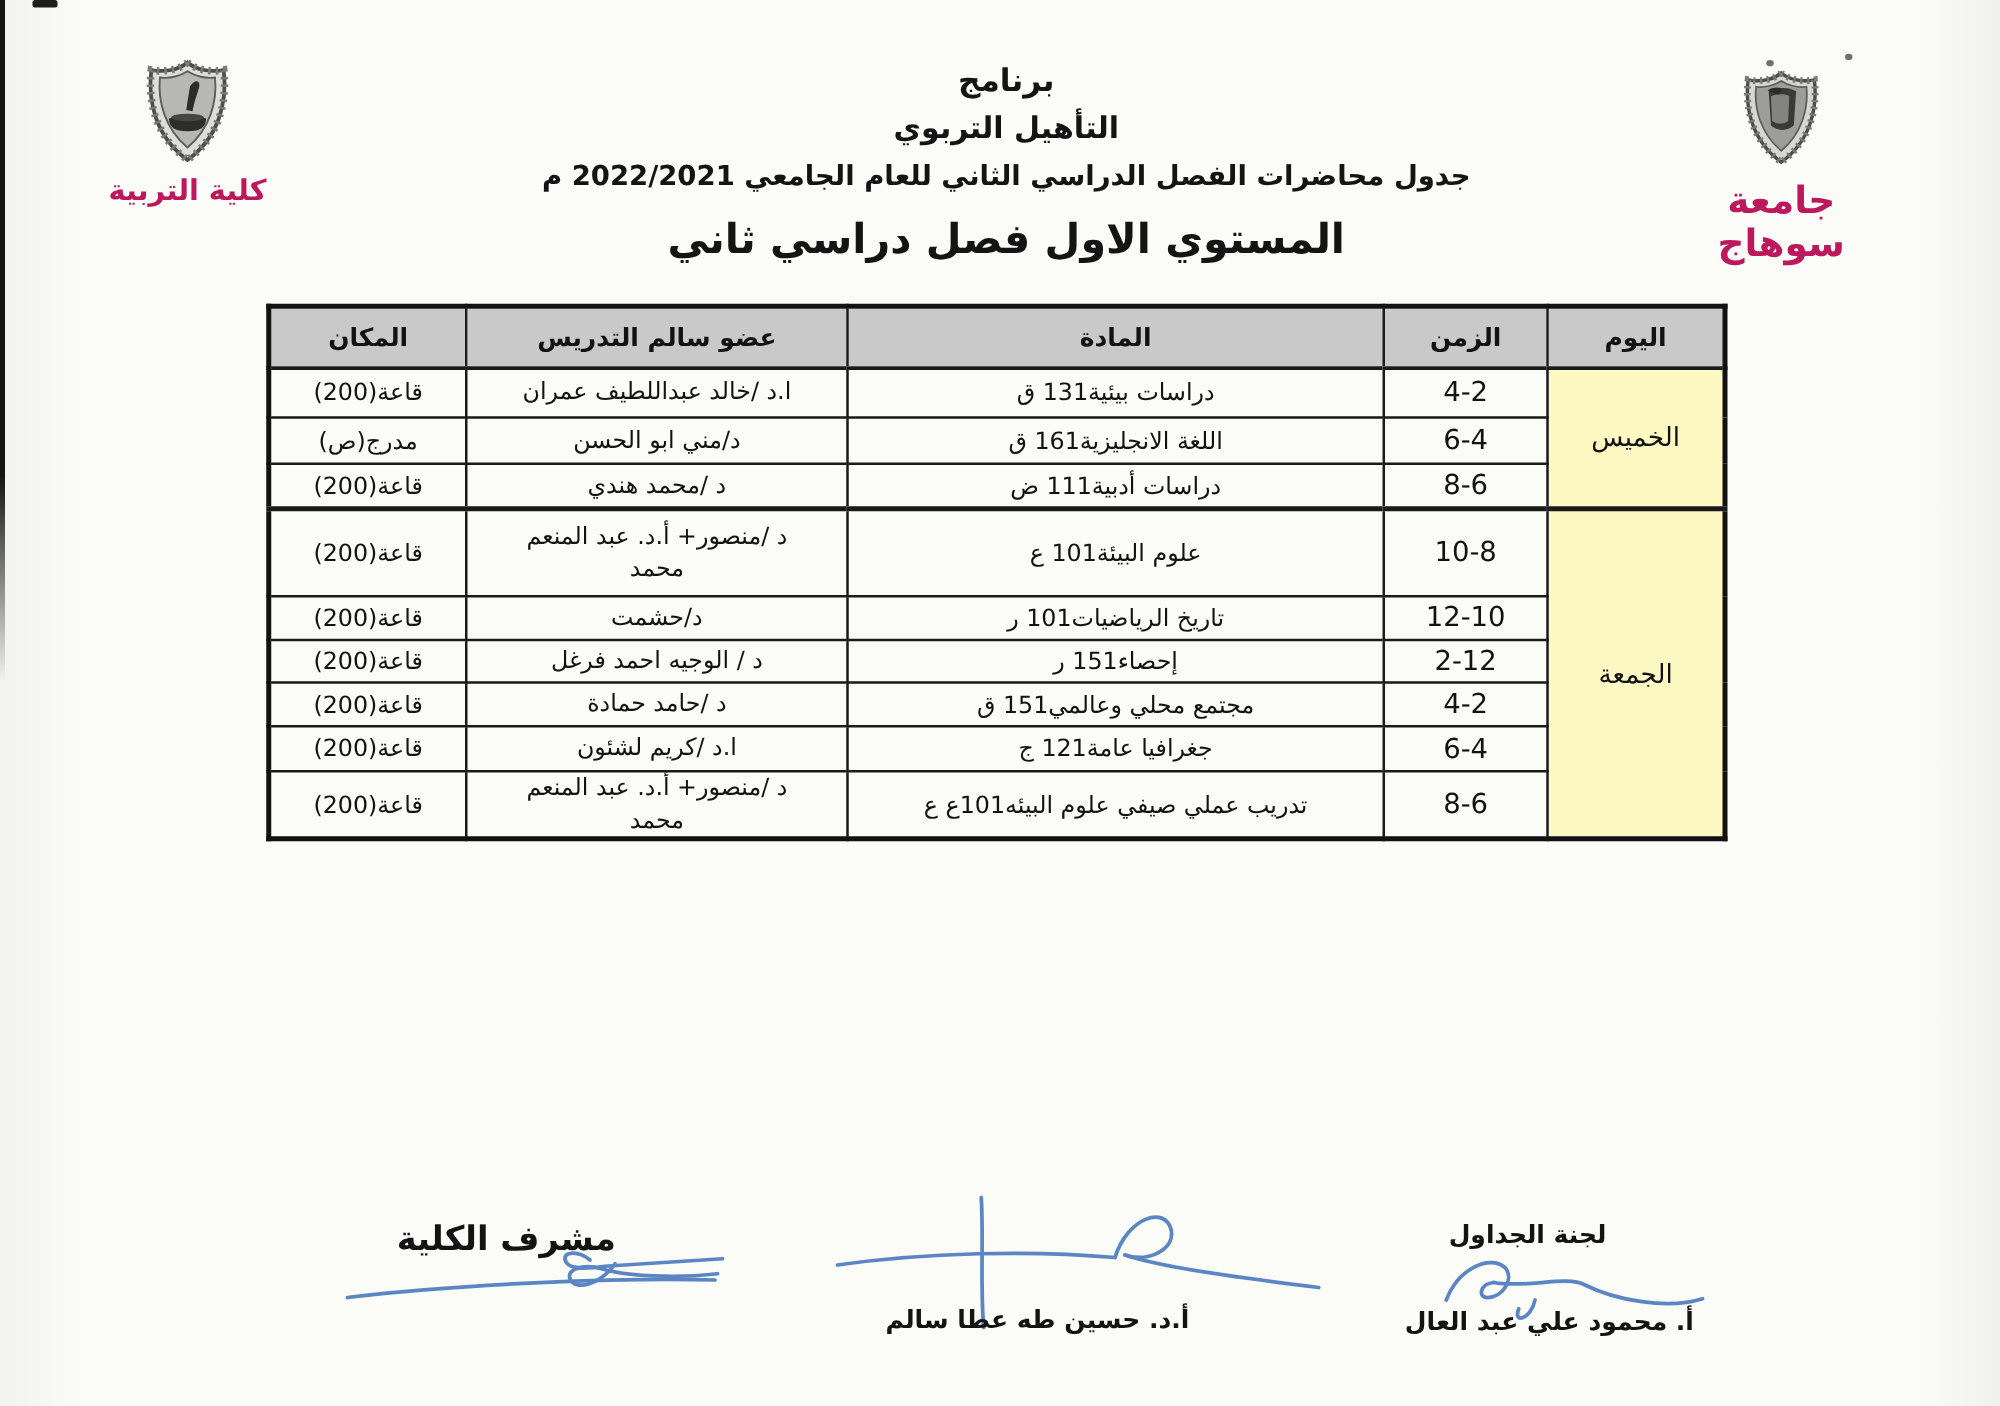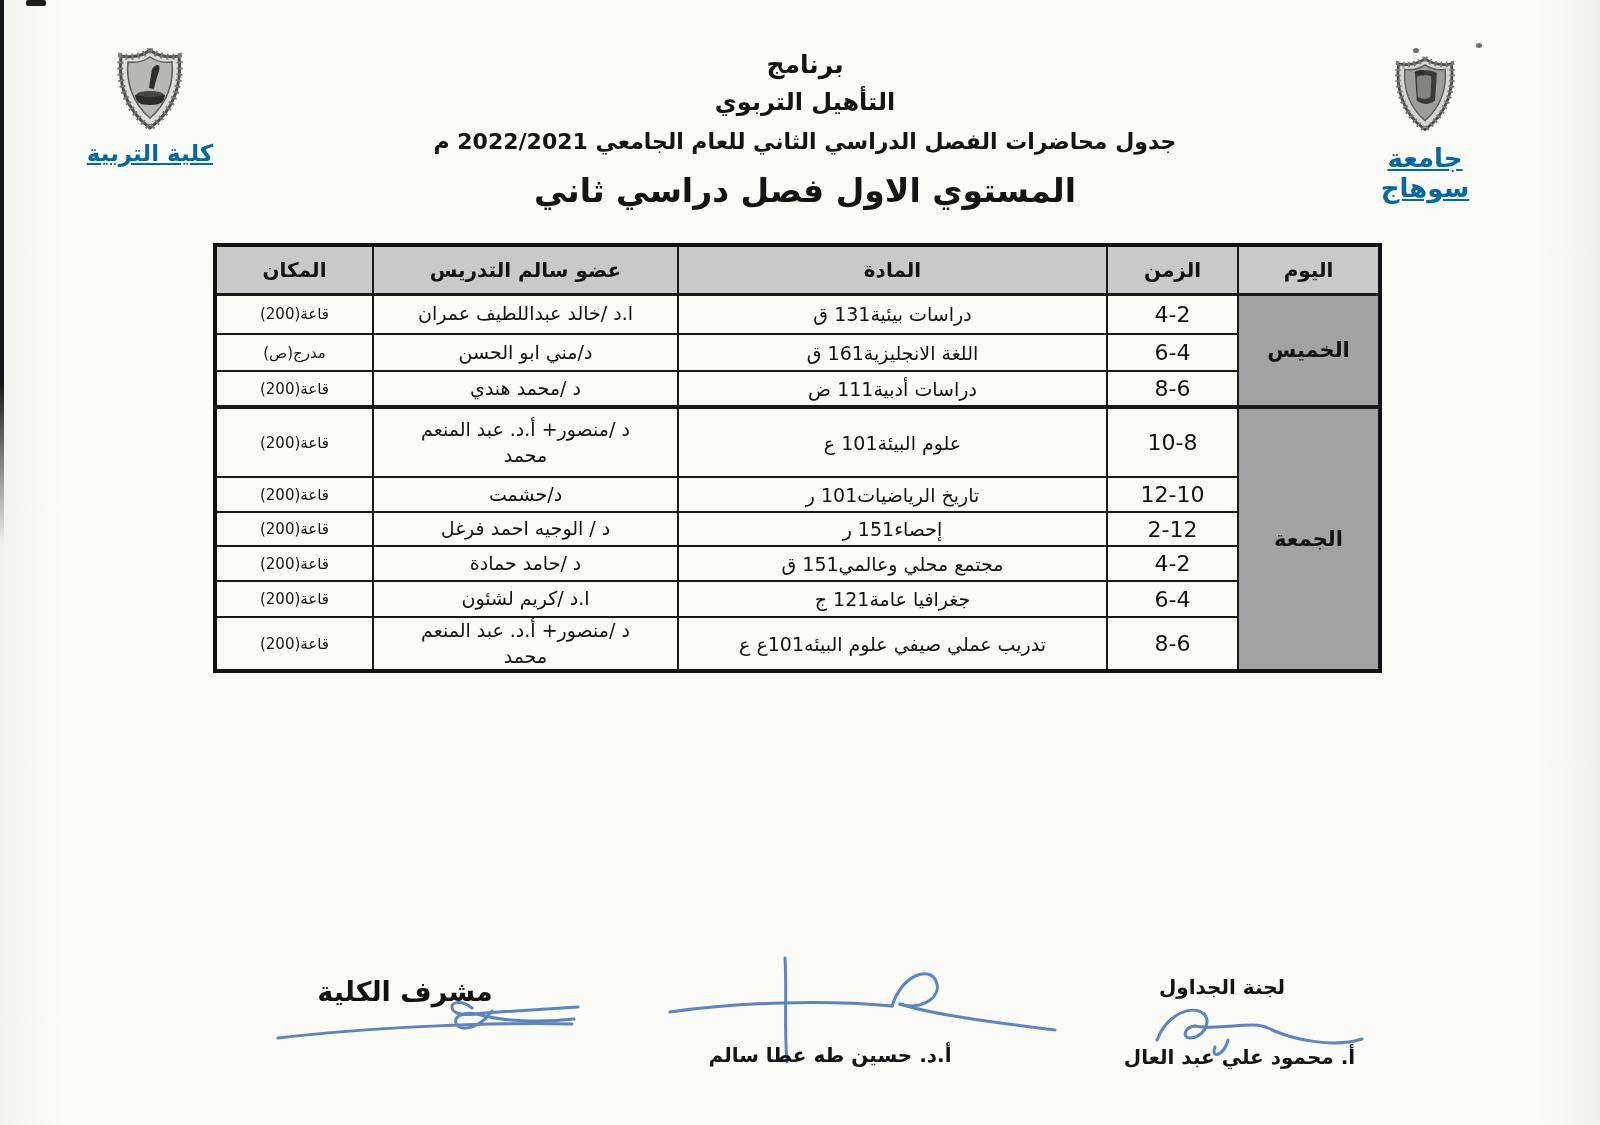--- a/index.html
+++ b/index.html
@@ -16,49 +16,49 @@
   
   .edge-line{position:absolute;left:0;top:0;width:4px;height:545px;
     background:linear-gradient(#151515 70%,rgba(21,21,21,0));}
   .smudge{position:absolute;left:26px;top:0;width:20px;height:6px;background:#1d1d1b;border-radius:2px;}
   .speck{position:absolute;background:#6f6f6d;border-radius:50%;}
   .speck.a{left:1413px;top:48px;width:6px;height:5px;}
   .speck.b{left:1476px;top:43px;width:6px;height:5px;}
 
   
   .logo-block{position:absolute;text-align:center;}
-  .logo-block .caption{font-weight:bold;margin-top:4px;color:#0369a1;text-decoration:underline;}
+  .logo-block .caption{font-weight:bold;margin-top:4px;color:#be185d;}
   .logo-left{left:70px;top:48px;width:160px;}
   .logo-left .caption{font-size:23px;}
   .logo-right{left:1340px;top:55px;width:170px;}
-  .logo-right .caption{font-size:26px;}
+  .logo-right .caption{font-size:30px;}
 
   
   .header-stack{position:absolute;left:0;top:50px;width:1610px;text-align:center;}
   .h-line1{font-size:25px;font-weight:bold;}
   .h-line2{font-size:24px;font-weight:bold;margin-top:9px;}
   .h-line3{font-size:22px;font-weight:bold;margin-top:13px;direction:rtl;}
   .h-title{font-size:33px;font-weight:bold;margin-top:17px;direction:rtl;letter-spacing:1px;}
 
   
   table.sched{
     position:absolute;left:213px;top:243px;
     border-collapse:collapse;table-layout:fixed;direction:rtl;
     border:4px solid #121212;width:1165px;
   }
   table.sched td{
     border:2px solid #1a1a1a;text-align:center;vertical-align:middle;
     padding:0 6px;overflow:hidden;color:#121212;
   }
   td.hd{background:#c9c9c9;font-weight:bold;font-size:20px;}
-  td.day{background:#a3a3a3;font-weight:bold;font-size:21px;border-left-width:3px;border-right-width:3px;}
+  td.day{background:#fef9c3;font-weight:normal;font-size:21px;border-left-width:3px;border-right-width:3px;}
   td.time{font-size:22px;direction:ltr;}
   td.subject{font-size:19px;}
   td.faculty{font-size:19px;white-space:pre-line;line-height:1.35;}
-  td.place{font-size:15px;}
+  td.place{font-size:19px;}
   tr.sep td{border-top-width:4px;}
   tr.headrow td{border-bottom-width:3px;}
 
   
   .sig{position:absolute;}
   .sig .sig-title{font-weight:bold;direction:rtl;text-align:center;color:#131313;}
   .sig .sig-name{font-weight:bold;direction:rtl;text-align:center;color:#131313;}
   .sig svg{position:absolute;pointer-events:none;}
   .sig-left{left:170px;top:968px;width:420px;height:110px;}
   .sig-left .sig-title{position:absolute;left:125px;top:8px;width:220px;font-size:27px;}

